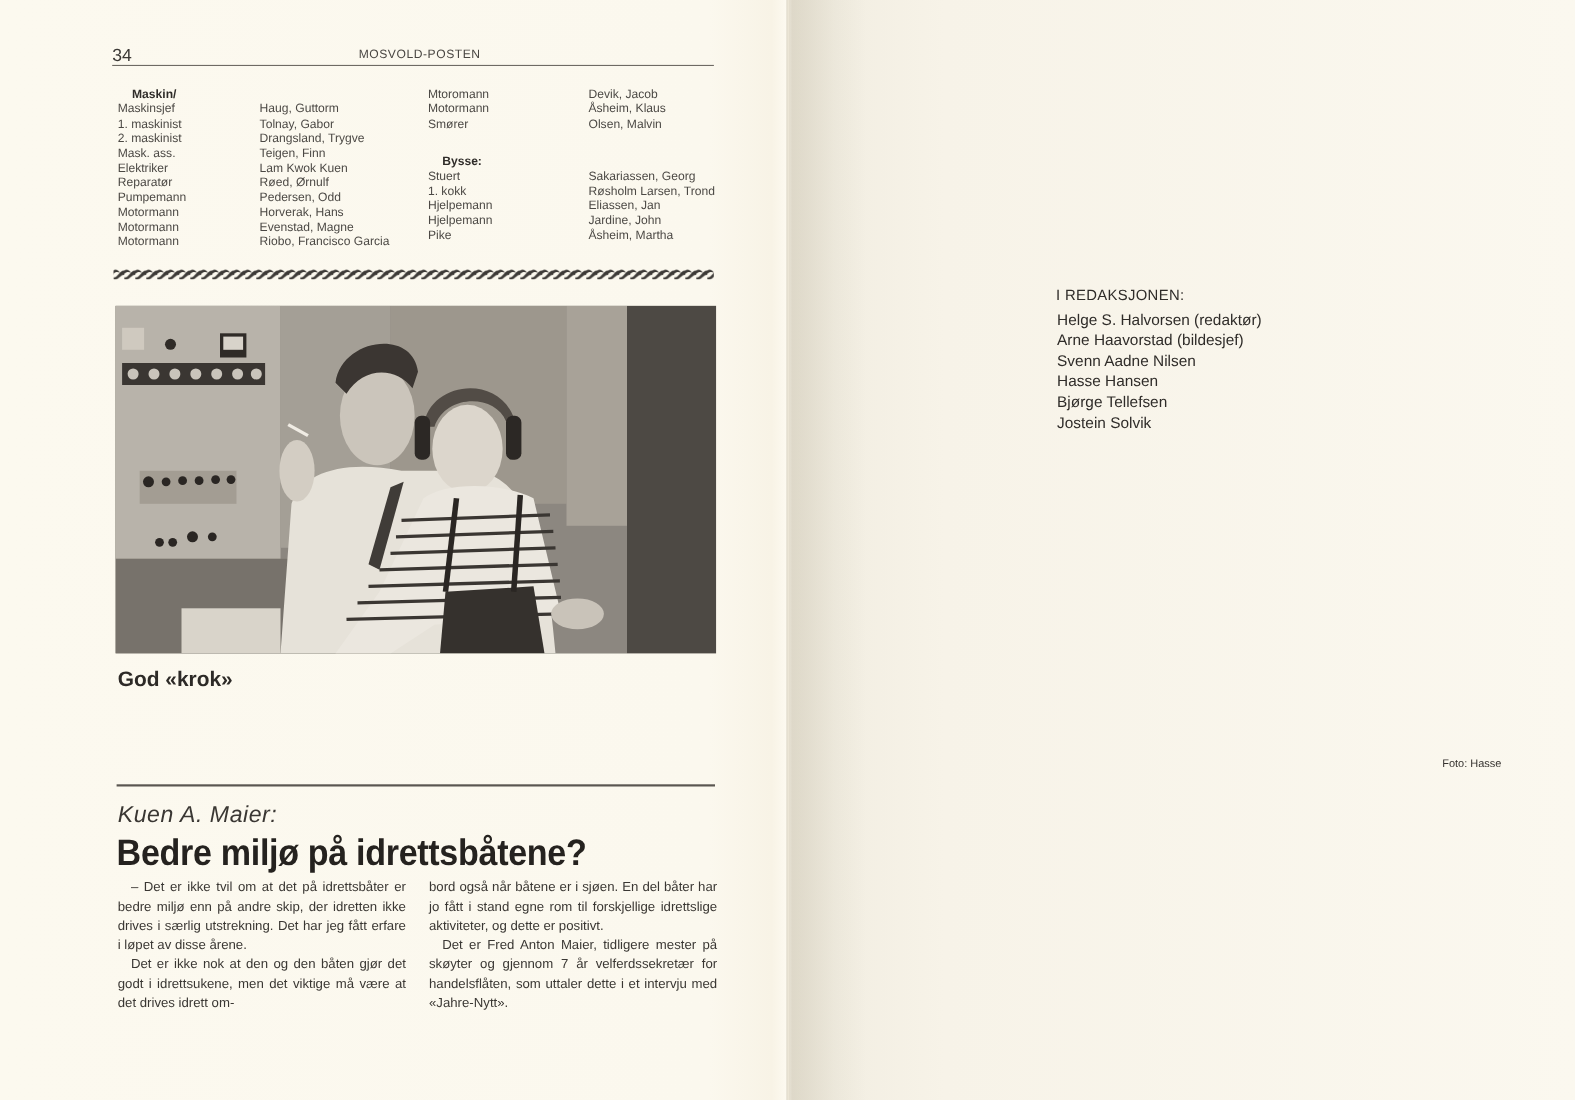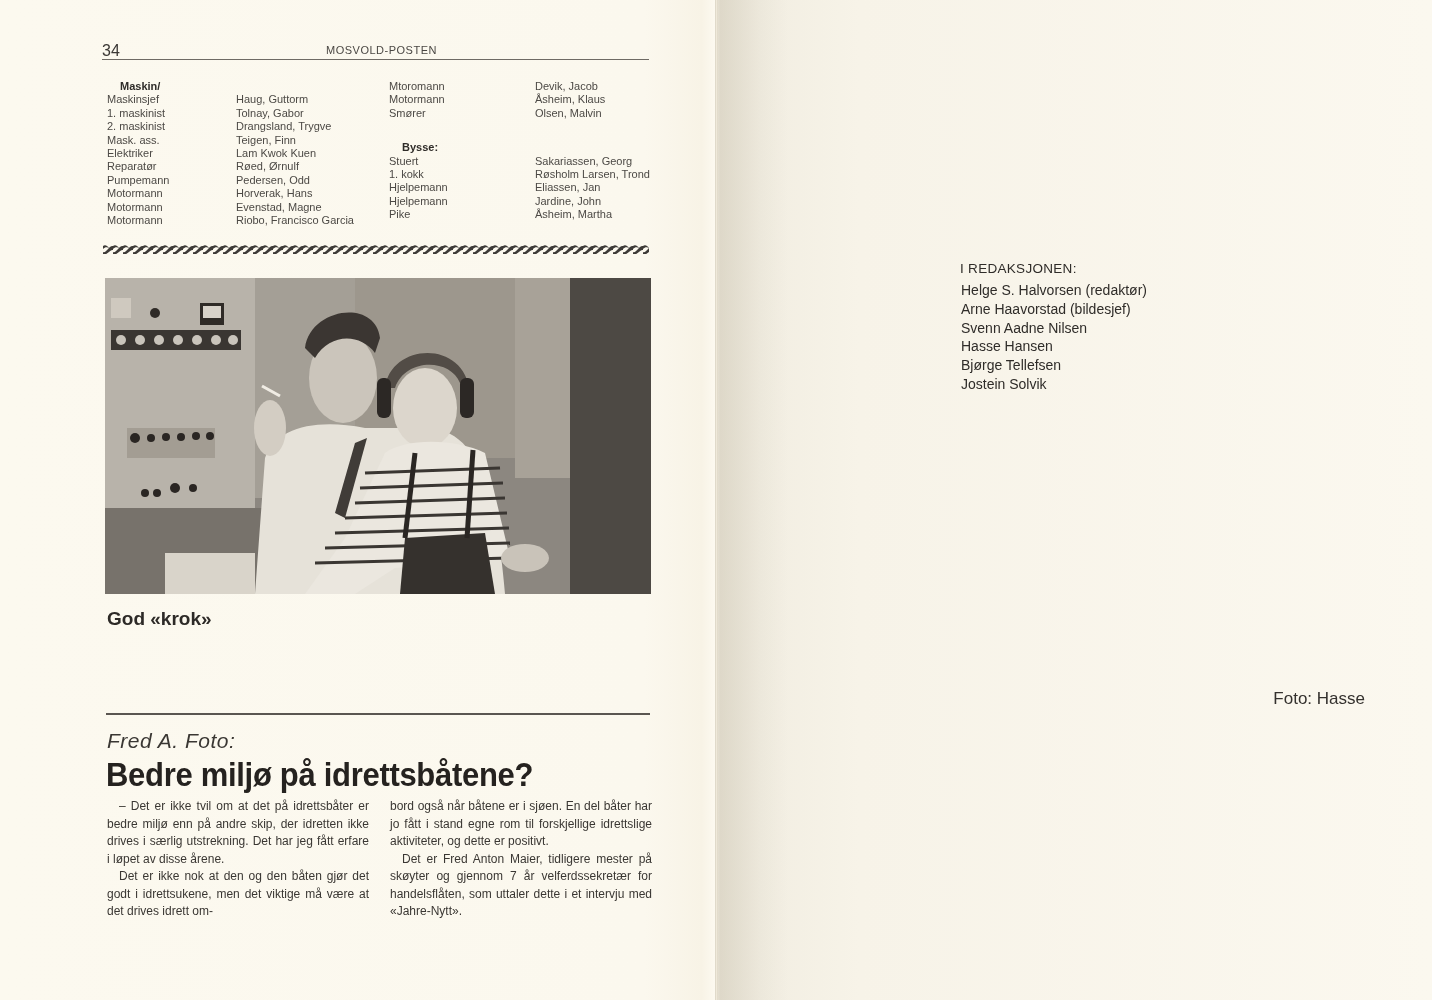--- a/index.html
+++ b/index.html
@@ -46,21 +46,21 @@
     
     .photo {
       position: absolute; left: 105px; top: 278px; width: 546px; height: 316px;
       background: #7d7871; overflow: hidden;
     }
     .photo svg { display: block; }
 
     
     .caption-title { position: absolute; left: 107px; top: 608px; font-size: 19px; font-weight: bold; color: #2d2a27; }
     .caption-body { position: absolute; left: 107px; top: 640px; width: 542px; font-size: 12.4px; line-height: 17px; color: #34312e; }
-    .caption-credit { position: absolute; right: 67px; top: 689px; font-size: 17px; color: #34312e; text-align: right; }
+    .caption-credit { position: absolute; right: 67px; top: 689px; font-size: 10px; color: #34312e; text-align: right; }
     .rule { position: absolute; left: 106px; top: 713px; width: 544px; border-top: 2px solid #5a5651; }
 
     
     .byline { position: absolute; left: 107px; top: 729px; font-size: 21px; font-style: italic; color: #3a3733; letter-spacing: 0.5px; }
     .headline { position: absolute; left: 106px; top: 756px; font-size: 31px; font-weight: bold; color: #25221f; letter-spacing: -0.3px; transform: scaleY(1.08); transform-origin: left top; }
     .col { position: absolute; top: 798px; width: 262px; font-size: 12px; line-height: 17.5px; color: #3a3733; text-align: justify; }
     .col p { text-indent: 12px; }
     .col-1 { left: 107px; }
     .col-2 { left: 390px; }
     .col-2 p.cont { text-indent: 0; }
@@ -244,21 +244,21 @@
         <line x1="368" y1="172" x2="362" y2="260"></line>
       </g>
       <ellipse cx="420" cy="280" rx="24" ry="14" fill="#c9c3b9"></ellipse>
     </svg>
   </div>
 
   <div class="caption-title">God «krok»</div>
   <div class="caption-credit">Foto: Hasse</div>
   <div class="rule"></div>
 
-  <div class="byline">Fred A. Foto:</div>
+  <div class="byline">Kuen A. Maier:</div>
   <div class="headline">Bedre miljø på idrettsbåtene?</div>
   <div class="col col-1">
     <p>– Det er ikke tvil om at det på idrettsbåter er bedre miljø enn på andre skip, der idretten ikke drives i særlig utstrekning. Det har jeg fått erfare i løpet av disse årene.</p>
     <p>Det er ikke nok at den og den båten gjør det godt i idrettsukene, men det viktige må være at det drives idrett om-</p>
   </div>
   <div class="col col-2">
     <p class="cont">bord også når båtene er i sjøen. En del båter har jo fått i stand egne rom til forskjellige idrettslige aktiviteter, og dette er positivt.</p>
     <p>Det er Fred Anton Maier, tidligere mester på skøyter og gjennom 7 år velferdssekretær for handelsflåten, som uttaler dette i et intervju med «Jahre-Nytt».</p>
   </div>
 

